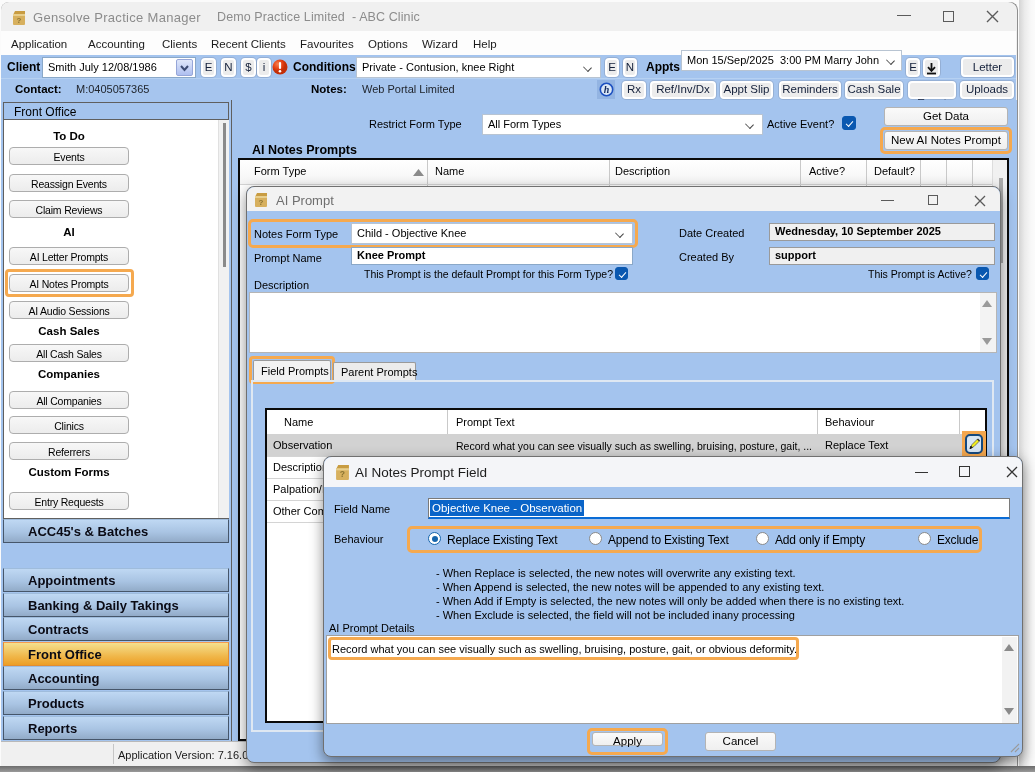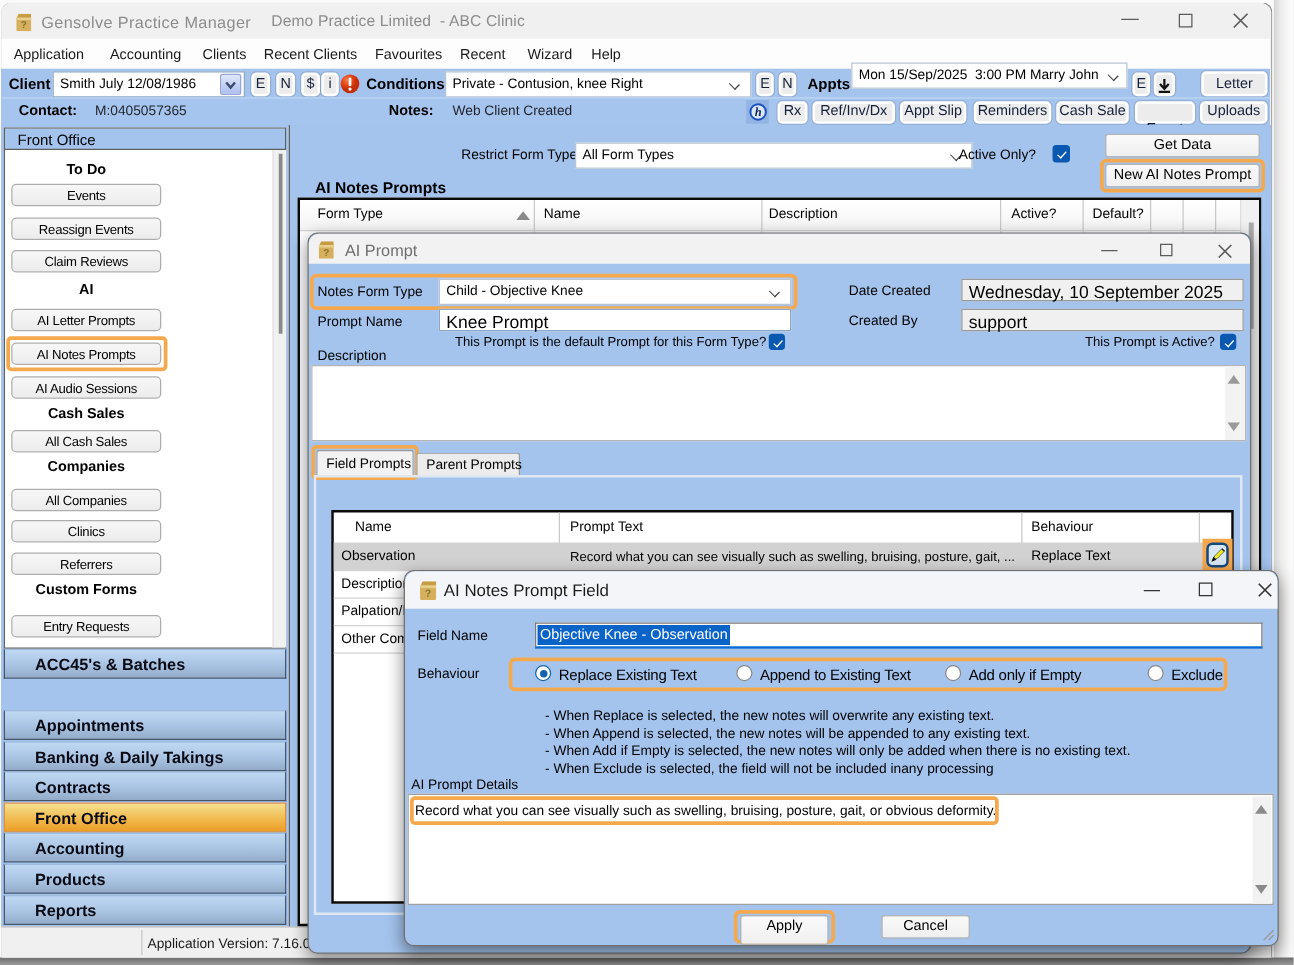--- a/index.html
+++ b/index.html
@@ -57,21 +57,21 @@
   border-left:1.8px solid #fff;border-bottom:1.8px solid #fff;transform:rotate(-48deg);}
 
 .tbl{position:absolute;background:#fff;border:2px solid #0a0a0a;}
 .th{position:absolute;font-size:11px;color:#000;white-space:nowrap;}
 .vline{position:absolute;width:1px;background:#c9c9c9;}
 .hline{position:absolute;height:1px;background:#d4d4d4;}
 
 .dialog{position:absolute;border-radius:8px;background:#a4c4ee;
   border:1px solid #707070;box-shadow:0 5px 14px rgba(0,0,0,.45);}
 .dtitle{position:absolute;left:0;top:0;right:0;height:24px;background:#f2f2f2;border-radius:8px 8px 0 0;}
-.fld{position:absolute;background:#fff;border:1px solid #8aa8c8;font-size:14px;white-space:nowrap;}
+.fld{position:absolute;background:#fff;border:1px solid #8aa8c8;font-size:11px;white-space:nowrap;font-weight:bold;}
 .ro{background:#f0f0f0;border:1px solid #9a9a9a;}
 .sarr{position:absolute;width:0;height:0;}
 .radio{position:absolute;width:13px;height:13px;border-radius:50%;background:#fff;border:1px solid #8a8a8a;}
 .radio.sel{border:1px solid #1464ac;}
 .radio.sel:before{content:"";position:absolute;left:2.5px;top:2.5px;width:6px;height:6px;border-radius:50%;background:#1464ac;}
 .rlbl{position:absolute;font-size:12px;white-space:nowrap;letter-spacing:-0.2px;}
 </style>
 </head>
 <body>
 <div class="abs" id="rightshadow"></div>
@@ -92,21 +92,21 @@
 <svg class="abs" style="left:986px;top:10px" width="13" height="13" viewBox="0 0 13 13">
  <path d="M1 1 L12 12 M12 1 L1 12" stroke="#5b5b5b" stroke-width="1.4"></path>
   </svg>
 
 <div class="abs" id="menubar" style="left:1px;"></div>
 <div class="mitem" style="left:11px;top:38px">Application</div>
 <div class="mitem" style="left:88px;top:38px">Accounting</div>
 <div class="mitem" style="left:162px;top:38px">Clients</div>
 <div class="mitem" style="left:211px;top:38px">Recent Clients</div>
 <div class="mitem" style="left:300px;top:38px">Favourites</div>
-<div class="mitem" style="left:368px;top:38px">Recent</div>
+<div class="mitem" style="left:368px;top:38px">Options</div>
 <div class="mitem" style="left:422px;top:38px">Wizard</div>
 <div class="mitem" style="left:473px;top:38px">Help</div>
 
 <div class="abs" id="crow1" style="left:1px;"></div>
 <div class="blbl" style="left:7px;top:60px;font-size:12px">Client</div>
 <div class="combo" style="left:42px;top:57px;width:154px;height:21px">
   <span class="tx" style="top:3px">Smith July 12/08/1986</span>
   <span style="position:absolute;right:2px;top:1px;width:17px;height:17px;
     background:linear-gradient(#dfe7fa,#aebff0);border:1px solid #96a6d8;border-radius:2px"></span>
   <svg style="position:absolute;right:6px;top:7px" width="9" height="7" viewBox="0 0 9 7">
@@ -145,21 +145,21 @@
 <div class="chip" style="left:923px;top:58px;width:17px;height:19px"><svg width="11" height="13" viewBox="0 0 11 13" style="margin-top:3px">
   <path d="M5.5 0 L5.5 7 M2 4.2 L5.5 8 L9 4.2" stroke="#111" stroke-width="1.8" fill="none"></path>
   <rect x="1" y="9.6" width="9" height="1.8" fill="#111"></rect>
     </svg></div>
 <div class="chip" style="left:961px;top:57px;width:53px;height:20px;padding-top:2px">Letter</div>
 
 <div class="abs" id="crow2" style="left:1px;"></div>
 <div class="blbl" style="left:15px;top:83px">Contact:</div>
 <div class="lbl" style="left:76px;top:83px;color:#21262e">M:0405057365</div>
 <div class="blbl" style="left:311px;top:83px">Notes:</div>
-<div class="lbl" style="left:362px;top:83px;color:#21262e">Web Client Created</div>
+<div class="lbl" style="left:362px;top:83px;color:#21262e">Web Portal Limited</div>
 <div class="abs" style="left:597px;top:80px;width:18px;height:19px;background:#93b4e2">
   <svg width="15" height="15" viewBox="0 0 15 15" style="margin:2px 0 0 1.5px">
    <circle cx="7.5" cy="7.5" r="6.2" fill="#dbe7f6" stroke="#1c50c0" stroke-width="1.6"></circle>
    <text x="7.5" y="11" font-size="10" font-style="italic" font-weight="bold" font-family="Liberation Serif" fill="#10285e" text-anchor="middle">h</text>
     </svg>
 </div>
 <div class="chip" style="left:622px;top:81px;width:24px;height:18px;padding-top:0px">Rx</div>
 <div class="chip" style="left:650px;top:81px;width:66px;height:18px;padding-top:0px">Ref/Inv/Dx</div>
 <div class="chip" style="left:720px;top:81px;width:53px;height:18px;padding-top:0px">Appt Slip</div>
 <div class="chip" style="left:779px;top:81px;width:62px;height:18px;padding-top:0px">Reminders</div>
@@ -200,25 +200,25 @@
   <div class="navbar" style="top:591px">Products</div>
   <div class="navbar" style="top:616px">Reports</div>
 </div>
 
 <div class="abs" id="statusbar" style="left:1px"></div>
 <div class="abs" style="left:113px;top:744px;width:1px;height:20px;background:#c6c6c6"></div>
 <div class="lbl" style="left:118px;top:749px;color:#1a1a1a">Application Version: 7.16.0.</div>
 
 <div class="abs" id="main"></div>
 <div class="lbl" style="left:369px;top:118px">Restrict Form Type</div>
-<div class="combo" style="left:460px;top:114px;width:318px;height:21px;border-color:#b8c4d2">
+<div class="combo" style="left:482px;top:114px;width:281px;height:21px;border-color:#b8c4d2">
   <span class="tx" style="top:3px">All Form Types</span>
   <span class="chev" style="right:8px;top:6px"></span>
 </div>
-<div class="lbl" style="left:767px;top:118px">Active Only?</div>
+<div class="lbl" style="left:767px;top:118px">Active Event?</div>
 <div class="cb" style="left:842px;top:116px"></div>
 <div class="btn" style="left:884px;top:107px;width:124px;height:19px;padding-top:2px">Get Data</div>
 <div class="oring" style="left:880px;top:127px;width:132px;height:27px"></div>
 <div class="btn" style="left:884px;top:131px;width:124px;height:19px;padding-top:2px">New AI Notes Prompt</div>
 <div class="blbl" style="left:252px;top:143px;font-size:12.5px">AI Notes Prompts</div>
 
 <div class="tbl" style="left:238px;top:158px;width:771px;height:583px">
   <div style="position:absolute;left:0;top:0;width:767px;height:24px;background:linear-gradient(#fff,#f4f4f4)"></div>
   <div class="th" style="left:14px;top:5px">Form Type</div>
   <svg class="abs" style="left:173px;top:9px" width="11" height="7" viewBox="0 0 11 7">
@@ -355,18 +355,18 @@
   <div class="lbl" style="left:5px;top:165px">AI Prompt Details</div>
   <div class="abs" style="left:2px;top:178px;width:693px;height:89px;background:#fff;border:1px solid #a0a0a0">
     <div class="lbl" style="left:5px;top:7px">Record what you can see visually such as swelling, bruising, posture, gait, or obvious deformity.</div>
     <div class="abs" style="right:1px;top:1px;width:15px;height:86px;background:#f2f2f2"></div>
     <div class="sarr" style="right:4px;top:8px;border-left:5px solid transparent;border-right:5px solid transparent;border-bottom:7px solid #8a8a8a"></div>
     <div class="sarr" style="right:4px;bottom:8px;border-left:5px solid transparent;border-right:5px solid transparent;border-top:7px solid #8a8a8a"></div>
   </div>
   <div class="oring" style="left:4px;top:180px;width:471px;height:23px;border-radius:4px"></div>
 
   <div class="oring" style="left:263px;top:271px;width:81px;height:27px"></div>
-  <div class="btn" style="left:268px;top:275px;width:71px;height:24px;padding-top:2px">Apply</div>
+  <div class="btn" style="left:268px;top:275px;width:71px;height:14px;padding-top:2px">Apply</div>
   <div class="btn" style="left:381px;top:275px;width:71px;height:19px;padding-top:2px">Cancel</div>
   <svg class="abs" style="left:685px;bottom:3px" width="11" height="11" viewBox="0 0 11 11">
     <path d="M10 2 L2 10 M10 6 L6 10 M10 10 L10 10" stroke="#9a9a9a" stroke-width="1.2"></path>
     </svg>
 </div>
 
 </body></html>

